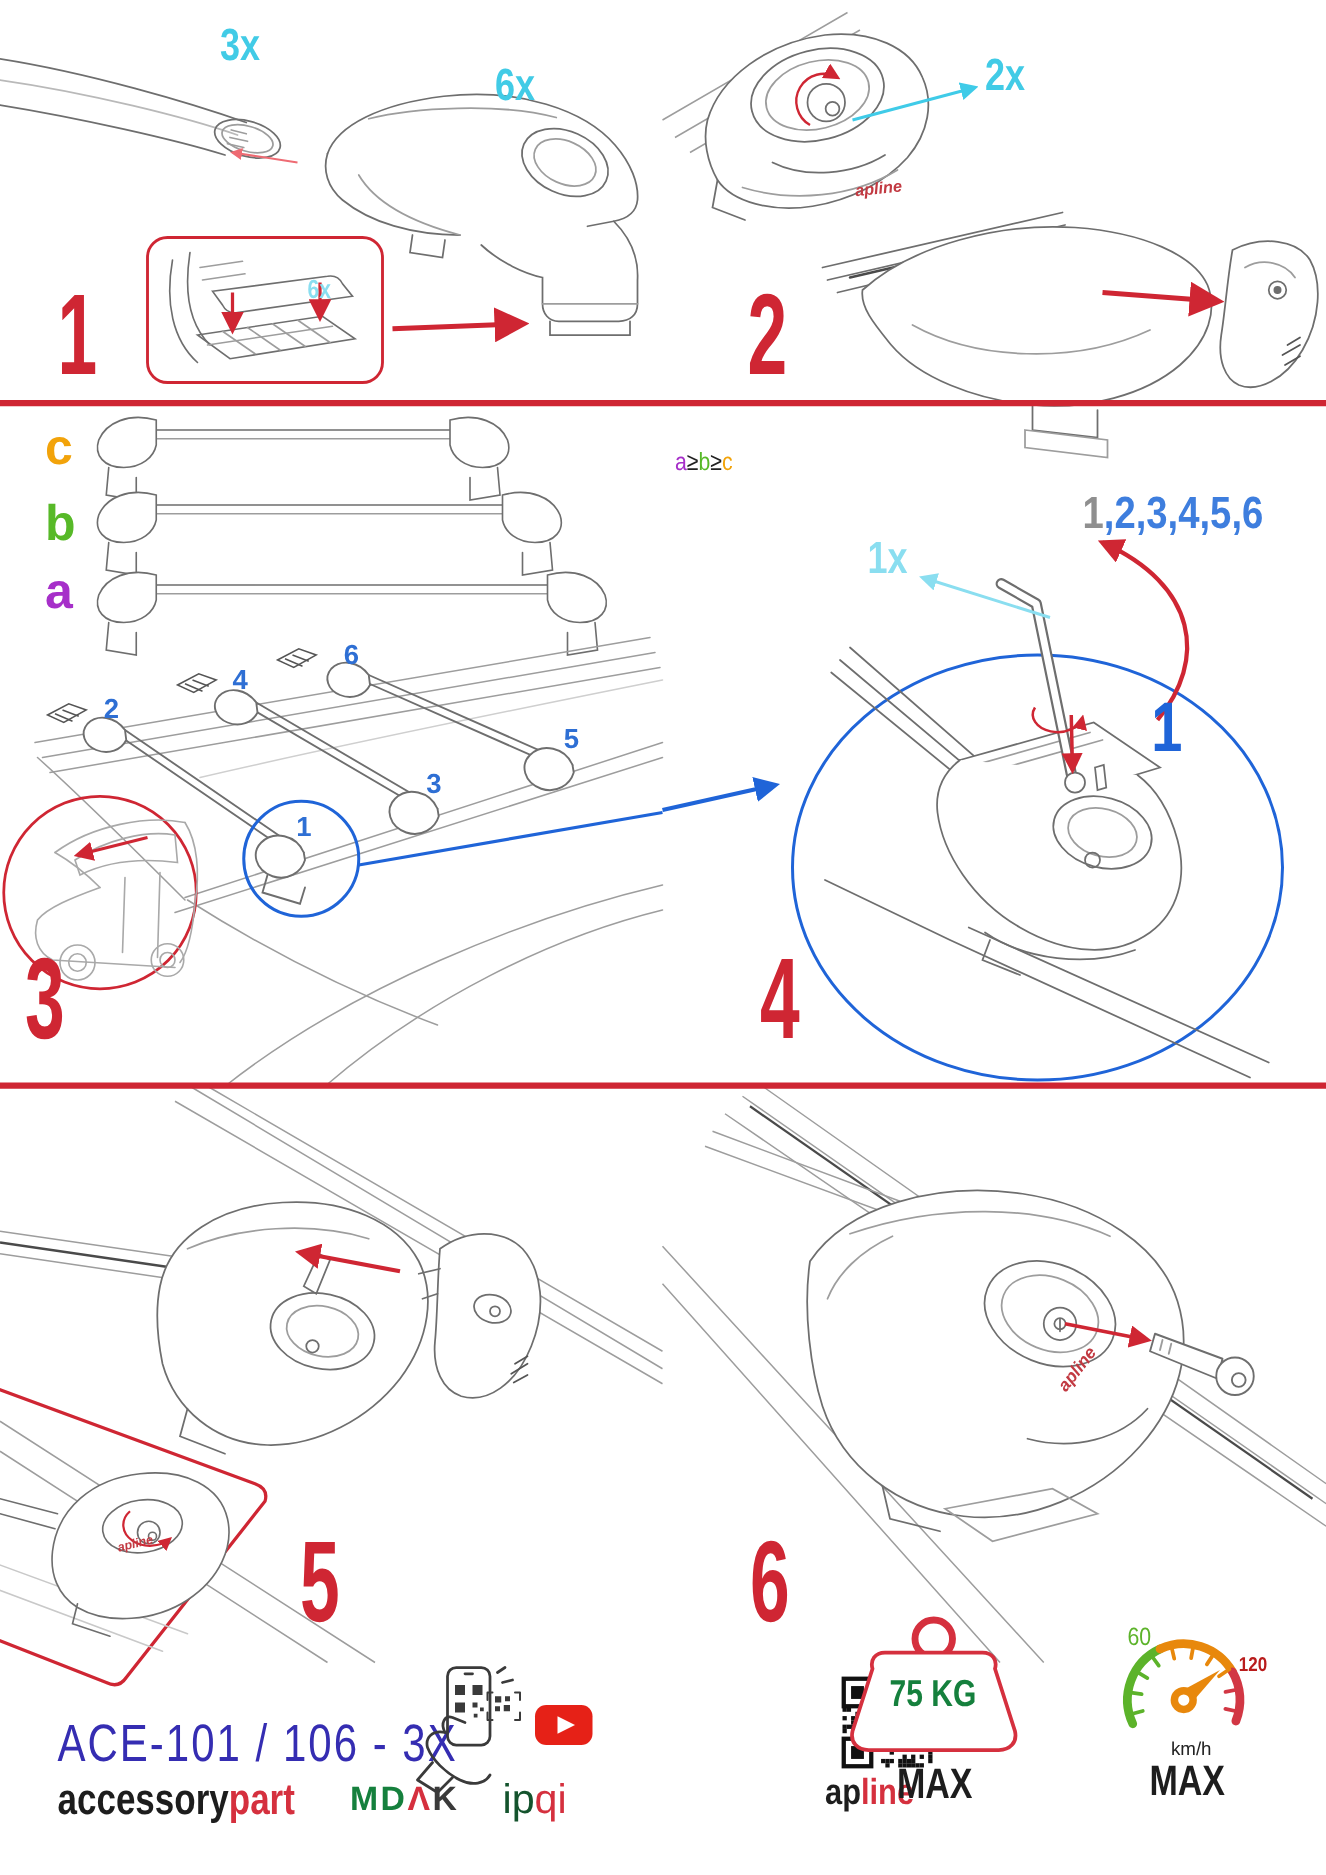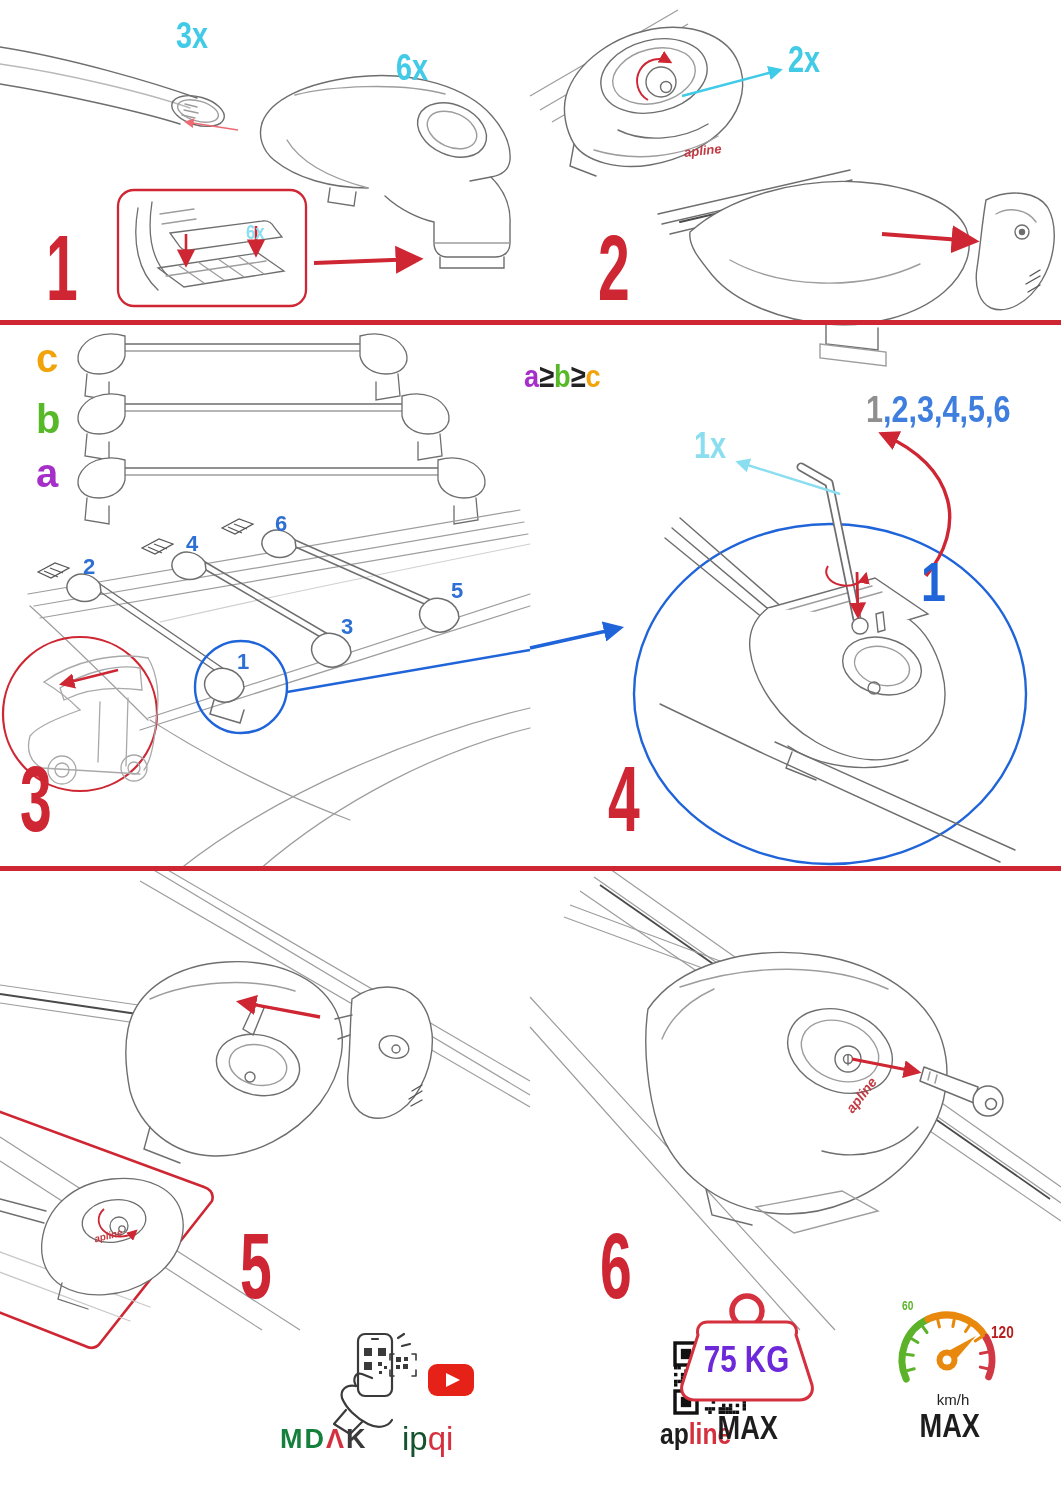--- a/index.html
+++ b/index.html
@@ -318,35 +318,39 @@
   <span class="abs txt barlabel" style="left:36px;top:453px;color:#a62fc9">a</span>
 
   <span class="abs txt posnum" style="left:83px;top:556px">2</span>
   <span class="abs txt posnum" style="left:186px;top:533px">4</span>
   <span class="abs txt posnum" style="left:275px;top:513px">6</span>
   <span class="abs txt posnum" style="left:341px;top:616px">3</span>
   <span class="abs txt posnum" style="left:451px;top:580px">5</span>
   <span class="abs txt posnum" style="left:237px;top:651px">1</span>
   <span class="abs txt stepnum" style="left:20px;top:753px"><span class="cx">3</span></span>
 
-  <span class="abs txt" style="left:524px;top:360px;font-size:32px;font-weight:700">
+  <span class="abs txt" style="left:540px;top:360px;font-size:20px;font-weight:400">
     <span class="cx85"><span style="color:#a62fc9">a</span><span style="color:#222">≥</span><span style="color:#57b928">b</span><span style="color:#222">≥</span><span style="color:#f2a30a">c</span></span>
   </span>
   <span class="abs txt" style="left:866px;top:392px;font-size:36px;font-weight:600">
     <span class="cx85"><span style="color:#8f8f8f">1</span><span style="color:#3e7ede">,2,3,4,5,6</span></span>
   </span>
   <span class="abs txt qty qtylight" style="left:694px;top:428px"><span class="cx8">1x</span></span>
   <span class="abs txt" style="left:921px;top:554px;font-size:56px;font-weight:700;color:#1f64d8"><span class="cx8">1</span></span>
   <span class="abs txt stepnum" style="left:608px;top:753px"><span class="cx">4</span></span>
 
   <span class="abs txt stepnum" style="left:240px;top:1220px"><span class="cx">5</span></span>
   <span class="abs txt brandmark" style="left:94px;top:1231px;font-size:10px;transform:rotate(-14deg)">apline</span>
   <span class="abs txt stepnum" style="left:600px;top:1220px"><span class="cx">6</span></span>
   <span class="abs txt brandmark" style="left:841px;top:1088px;font-size:14px;transform:rotate(-52deg)">apline</span>
 
+  <span class="abs txt" style="left:46px;top:1374px;font-size:42px;font-weight:500;color:#352db2;letter-spacing:2px"><span class="cx8">ACE-101 / 106 - 3X</span></span>
+  <span class="abs txt" style="left:46px;top:1422px;font-size:35px;font-weight:600">
+    <span class="cx8"><span style="color:#1d1d1d">accessory</span><span style="color:#d5303e">part</span></span>
+  </span>
 
   <svg style="left:332px;top:1330px" width="84" height="102" viewBox="0 0 84 102">
     <g stroke="#3a3a3a" stroke-width="2.2" fill="none" stroke-linecap="round" stroke-linejoin="round">
       <rect x="26" y="4" width="34" height="62" rx="7"></rect>
       <line x1="40" y1="9" x2="46" y2="9"></line>
       <path d="M24,56 C14,54 8,60 10,68 C14,78 24,88 36,94 C46,99 56,97 60,90"></path>
       <path d="M24,56 C20,48 24,42 30,44 L40,48"></path>
       <path d="M14,80 L2,94 L18,104 L30,92"></path>
       <path d="M66,8 l6,-4 M70,16 l8,-2"></path>
       <path d="M62,24 h-4 v6 M80,24 h4 v6 M62,46 h-4 v-6 M80,46 h4 v-6" stroke-width="1.6"></path>
@@ -517,21 +521,21 @@
       <rect x="6.857142857142857" y="54.857142857142854" width="10.285714285714285" height="10.285714285714285" fill="#111"></rect>
     </svg>
   <span class="abs txt" style="left:660px;top:1420px;font-size:29px;font-weight:600">
     <span class="cx85"><span style="color:#1d1d1d">ap</span><span style="color:#d5303e">line</span></span>
   </span>
 
   <svg style="left:674px;top:1290px" width="146" height="118" viewBox="0 0 146 118">
     <circle cx="73" cy="21" r="15" stroke="#d5303e" stroke-width="5.5" fill="none"></circle>
     <path d="M34,32 L112,32 C120,32 124,38 122,45 L138,95 C140,104 134,110 125,110 L21,110 C12,110 6,104 8,95 L24,45 C22,38 26,32 34,32 Z" fill="#ffffff" stroke="#d5303e" stroke-width="3"></path>
   </svg>
-  <span class="abs txt" style="left:690px;top:1341px;width:112px;text-align:center;font-size:37px;font-weight:700;color:#6d28d9"><span class="cxc">75 KG</span></span>
+  <span class="abs txt" style="left:690px;top:1341px;width:112px;text-align:center;font-size:30px;font-weight:700;color:#15803d"><span class="cxc">75 KG</span></span>
   <span class="abs txt" style="left:700px;top:1410px;width:96px;text-align:center;font-size:34px;font-weight:600;color:#1d1d1d"><span class="cxc">MAX</span></span>
 
   <svg style="left:886px;top:1296px" width="126" height="112" viewBox="0 0 126 112">
     <g fill="none" stroke-linecap="round">
       <path d="M20.2,83 A45,45 0 0 1 42,23.2" stroke="#5cb32a" stroke-width="7"></path>
       <path d="M42,23.2 A45,45 0 0 1 100,41.5" stroke="#e8880c" stroke-width="7"></path>
       <path d="M100,41.5 A45,45 0 0 1 102.7,80.8" stroke="#d23744" stroke-width="7"></path>
       <g stroke="#5cb32a" stroke-width="3">
         <line x1="18.5" y1="75.4" x2="28.2" y2="72.8"></line>
           <line x1="17.4" y1="57.9" x2="27.3" y2="59.3"></line>
@@ -546,18 +550,18 @@
       </g>
       <g stroke="#d23744" stroke-width="3">
         <line x1="104.2" y1="55.6" x2="94.4" y2="57.5"></line>
           <line x1="104" y1="73.2" x2="94.3" y2="71.1"></line>
       </g>
     </g>
     <path d="M55,59 L65,69 L90,40 Z" fill="#e8880c"></path>
     <circle cx="61" cy="64" r="10.5" fill="#e8880c"></circle>
       <circle cx="61" cy="64" r="4.5" fill="#ffffff"></circle>
   </svg>
-  <span class="abs txt" style="left:902px;top:1300px;font-size:12px;font-weight:700;color:#5cb32a"><span class="cx85">60</span></span>
+  <span class="abs txt" style="left:902px;top:1300px;font-size:20px;font-weight:400;color:#5cb32a"><span class="cx85">60</span></span>
   <span class="abs txt" style="left:991px;top:1325px;font-size:16px;font-weight:700;color:#b91c1c"><span class="cx85">120</span></span>
   <span class="abs txt" style="left:928px;top:1392px;width:50px;text-align:center;font-size:15px;color:#222">km/h</span>
   <span class="abs txt" style="left:910px;top:1408px;width:80px;text-align:center;font-size:34px;font-weight:600;color:#1d1d1d"><span class="cxc">MAX</span></span>
 
 </div>
 
 </body></html>

